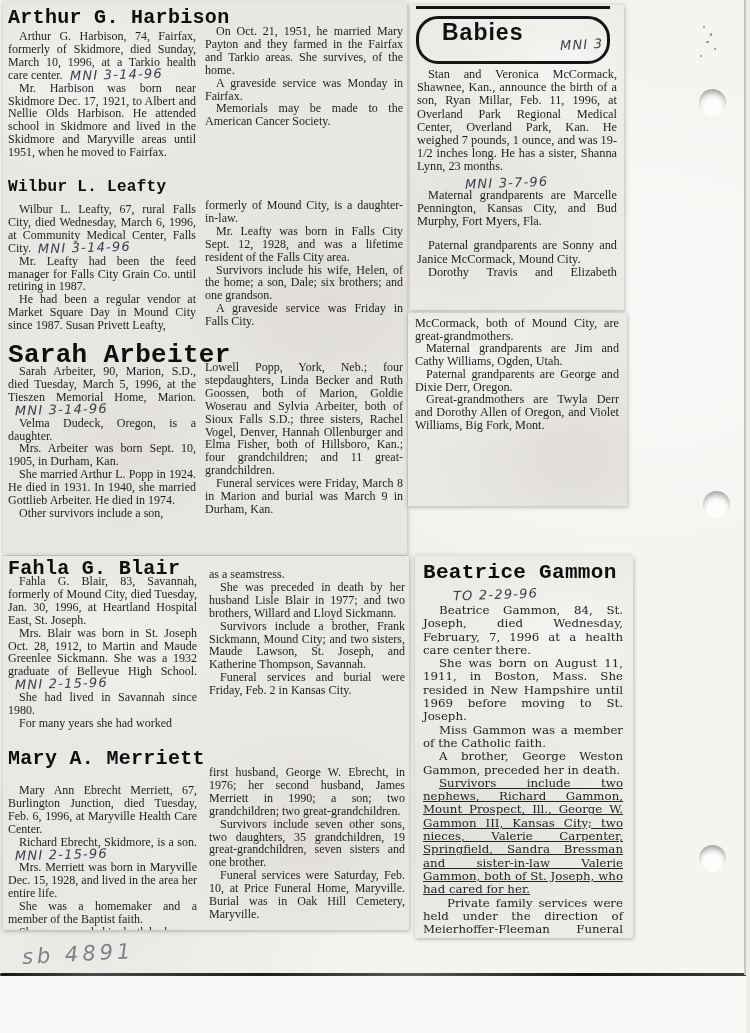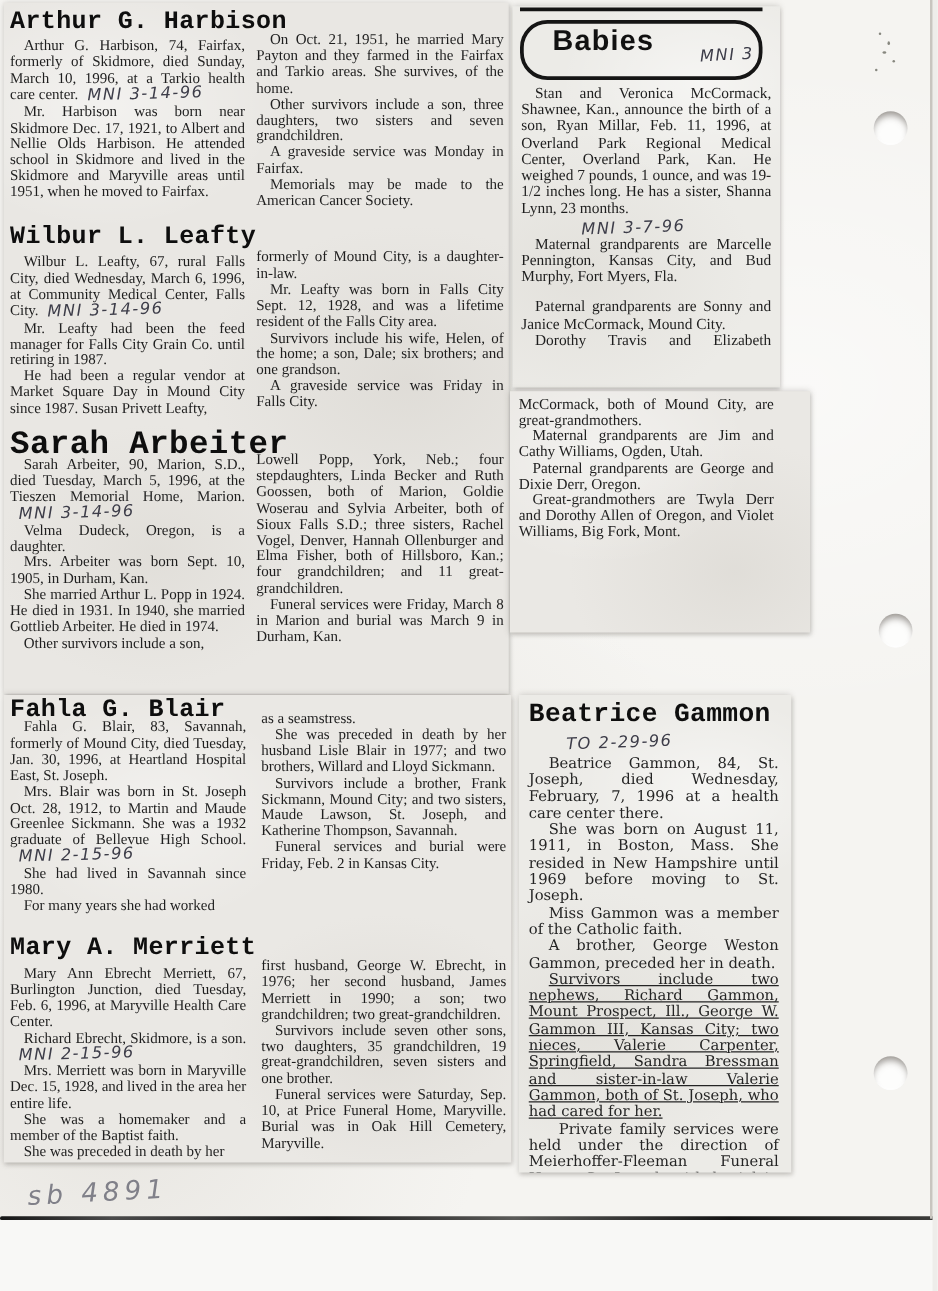--- a/index.html
+++ b/index.html
@@ -60,37 +60,36 @@
 <body>
 
 <div class="page">
 
   <div class="clip tone-a" style="left:3px;top:2px;width:404px;height:553px;">
     <div class="headline" style="left:5px;top:4px;font-size:20px;">Arthur G. Harbison</div>
     <div class="news sz1" style="left:5px;top:28px;width:188px;">
       <p class="para"><span>Arthur G. Harbison, 74, Fairfax, formerly of Skidmore, died Sunday, March 10, 1996, at a Tarkio health care center.</span><span class="hand inline">MNI 3-14-96</span></p>
       <p class="para">Mr. Harbison was born near Skidmore Dec. 17, 1921, to Albert and Nellie Olds Harbison. He attended school in Skidmore and lived in the Skidmore and Maryville areas until 1951, when he moved to Fairfax.</p>
     </div>
-    <div class="headline" style="left:5px;top:176px;font-size:20px;">Wilbur L. Leafty</div>
+    <div class="headline" style="left:5px;top:176px;font-size:16px;">Wilbur L. Leafty</div>
     <div class="news sz1" style="left:5px;top:201px;width:188px;">
       <p class="para"><span>Wilbur L. Leafty, 67, rural Falls City, died Wednesday, March 6, 1996, at Community Medical Center, Falls City.</span><span class="hand inline">MNI 3-14-96</span></p>
       <p class="para">Mr. Leafty had been the feed manager for Falls City Grain Co. until retiring in 1987.</p>
       <p class="para">He had been a regular vendor at Market Square Day in Mound City since 1987. Susan Privett Leafty,</p>
     </div>
     <div class="headline" style="left:5px;top:338px;font-size:26px;">Sarah Arbeiter</div>
     <div class="news sz1" style="left:5px;top:363px;width:188px;">
       <p class="para"><span>Sarah Arbeiter, 90, Marion, S.D., died Tuesday, March 5, 1996, at the Tieszen Memorial Home, Marion.</span><span class="hand inline">MNI 3-14-96</span></p>
       <p class="para">Velma Dudeck, Oregon, is a daughter.</p>
       <p class="para">Mrs. Arbeiter was born Sept. 10, 1905, in Durham, Kan.</p>
       <p class="para">She married Arthur L. Popp in 1924. He died in 1931. In 1940, she married Gottlieb Arbeiter. He died in 1974.</p>
       <p class="para">Other survivors include a son,</p>
     </div>
     <div class="news sz1" style="left:202px;top:23px;width:198px;">
       <p class="para">On Oct. 21, 1951, he married Mary Payton and they farmed in the Fairfax and Tarkio areas. She survives, of the home.</p>
-      <p class="para">Other survivors include a son, three daughters, two sisters and seven grandchildren.</p>
       <p class="para">A graveside service was Monday in Fairfax.</p>
       <p class="para">Memorials may be made to the American Cancer Society.</p>
     </div>
     <div class="news sz1" style="left:202px;top:197px;width:198px;">
       <p class="para noind">formerly of Mound City, is a daughter-in-law.</p>
       <p class="para">Mr. Leafty was born in Falls City Sept. 12, 1928, and was a lifetime resident of the Falls City area.</p>
       <p class="para">Survivors include his wife, Helen, of the home; a son, Dale; six brothers; and one grandson.</p>
       <p class="para">A graveside service was Friday in Falls City.</p>
     </div>
     <div class="news sz1" style="left:202px;top:359px;width:198px;">
@@ -106,55 +105,55 @@
     <span class="hand" style="position:absolute;left:150px;top:32px;transform:rotate(-3deg);">MNI 3</span>
     <div class="news sz2" style="left:7px;top:63px;width:200px;">
       <p class="para">Stan and Veronica McCormack, Shawnee, Kan., announce the birth of a son, Ryan Millar, Feb. 11, 1996, at Overland Park Regional Medical Center, Overland Park, Kan. He weighed 7 pounds, 1 ounce, and was 19-1/2 inches long. He has a sister, Shanna Lynn, 23 months.</p>
       <span class="hand block">MNI 3-7-96</span>
       <p class="para">Maternal grandparents are Marcelle Pennington, Kansas City, and Bud Murphy, Fort Myers, Fla.</p>
       <p class="para gap">Paternal grandparents are Sonny and Janice McCormack, Mound City.</p>
       <p class="para stretch">Dorothy Travis and Elizabeth</p>
     </div>
   </div>
 
-  <div class="clip tone-c" style="left:408px;top:313px;width:219px;height:193px;padding-left:21px;">
+  <div class="clip tone-c" style="left:408px;top:313px;width:219px;height:193px;">
     <div class="news sz3" style="left:7px;top:4px;width:204px;">
       <p class="para noind">McCormack, both of Mound City, are great-grandmothers.</p>
       <p class="para">Maternal grandparents are Jim and Cathy Williams, Ogden, Utah.</p>
       <p class="para">Paternal grandparents are George and Dixie Derr, Oregon.</p>
       <p class="para">Great-grandmothers are Twyla Derr and Dorothy Allen of Oregon, and Violet Williams, Big Fork, Mont.</p>
     </div>
   </div>
 
   <div class="clip tone-c" style="left:3px;top:556px;width:406px;height:374px;">
     <div class="headline" style="left:5px;top:1px;font-size:20px;">Fahla G. Blair</div>
     <div class="news sz1" style="left:5px;top:19px;width:189px;">
       <p class="para">Fahla G. Blair, 83, Savannah, formerly of Mound City, died Tuesday, Jan. 30, 1996, at Heartland Hospital East, St. Joseph.</p>
       <p class="para"><span>Mrs. Blair was born in St. Joseph Oct. 28, 1912, to Martin and Maude Greenlee Sickmann. She was a 1932 graduate of Bellevue High School.</span><span class="hand inline">MNI 2-15-96</span></p>
       <p class="para">She had lived in Savannah since 1980.</p>
       <p class="para">For many years she had worked</p>
     </div>
     <div class="headline" style="left:5px;top:191px;font-size:20px;">Mary A. Merriett</div>
-    <div class="news sz1" style="left:5px;top:216px;width:189px;">
+    <div class="news sz1" style="left:5px;top:228px;width:189px;">
       <p class="para">Mary Ann Ebrecht Merriett, 67, Burlington Junction, died Tuesday, Feb. 6, 1996, at Maryville Health Care Center.</p>
       <p class="para"><span>Richard Ebrecht, Skidmore, is a son.</span><span class="hand inline">MNI 2-15-96</span></p>
       <p class="para">Mrs. Merriett was born in Maryville Dec. 15, 1928, and lived in the area her entire life.</p>
       <p class="para">She was a homemaker and a member of the Baptist faith.</p>
       <p class="para">She was preceded in death by her</p>
     </div>
     <div class="news sz1" style="left:206px;top:12px;width:196px;">
       <p class="para noind">as a seamstress.</p>
       <p class="para">She was preceded in death by her husband Lisle Blair in 1977; and two brothers, Willard and Lloyd Sickmann.</p>
       <p class="para">Survivors include a brother, Frank Sickmann, Mound City; and two sisters, Maude Lawson, St. Joseph, and Katherine Thompson, Savannah.</p>
       <p class="para">Funeral services and burial were Friday, Feb. 2 in Kansas City.</p>
     </div>
     <div class="news sz1" style="left:206px;top:210px;width:196px;">
       <p class="para noind">first husband, George W. Ebrecht, in 1976; her second husband, James Merriett in 1990; a son; two grandchildren; two great-grandchildren.</p>
       <p class="para">Survivors include seven other sons, two daughters, 35 grandchildren, 19 great-grandchildren, seven sisters and one brother.</p>
-      <p class="para">Funeral services were Saturday, Sep. 10, at Price Funeral Home, Maryville. Burial was in Oak Hill Cemetery, Maryville.</p>
+      <p class="para">Funeral services were Saturday, Feb. 10, at Price Funeral Home, Maryville. Burial was in Oak Hill Cemetery, Maryville.</p>
     </div>
   </div>
 
   <div class="clip tone-b" style="left:415px;top:556px;width:218px;height:382px;">
     <div class="headline" style="left:8px;top:5px;font-size:21px;">Beatrice Gammon</div>
     <span class="hand" style="position:absolute;left:38px;top:31px;transform:rotate(-2deg);">TO 2-29-96</span>
     <div class="news gammon-font" style="left:8px;top:48px;width:200px;">
       <p class="para" style="text-indent:16px;">Beatrice Gammon, 84, St. Joseph, died Wednesday, February, 7, 1996 at a health care center there.</p>
       <p class="para" style="text-indent:16px;">She was born on August 11, 1911, in Boston, Mass. She resided in New Hampshire until 1969 before moving to St. Joseph.</p>
       <p class="para" style="text-indent:16px;">Miss Gammon was a member of the Catholic faith.</p>

